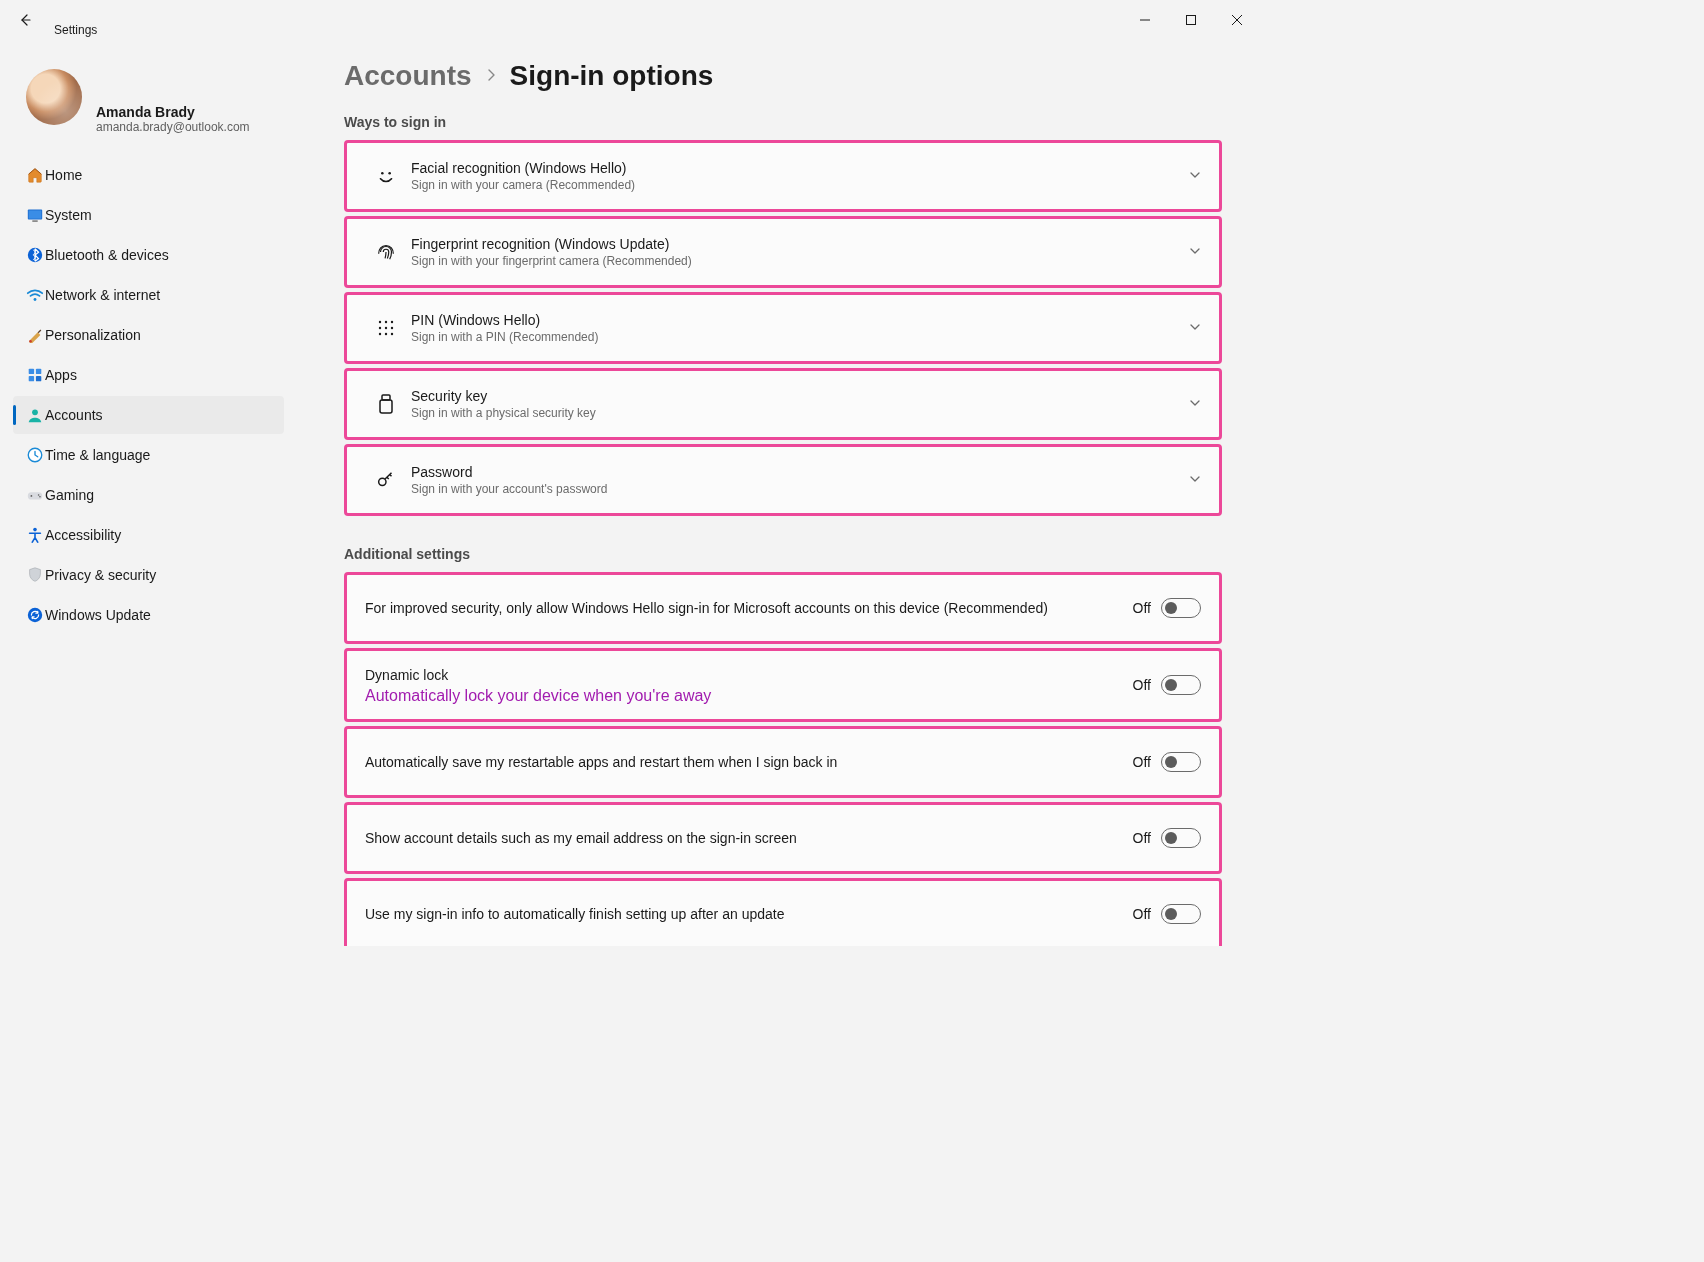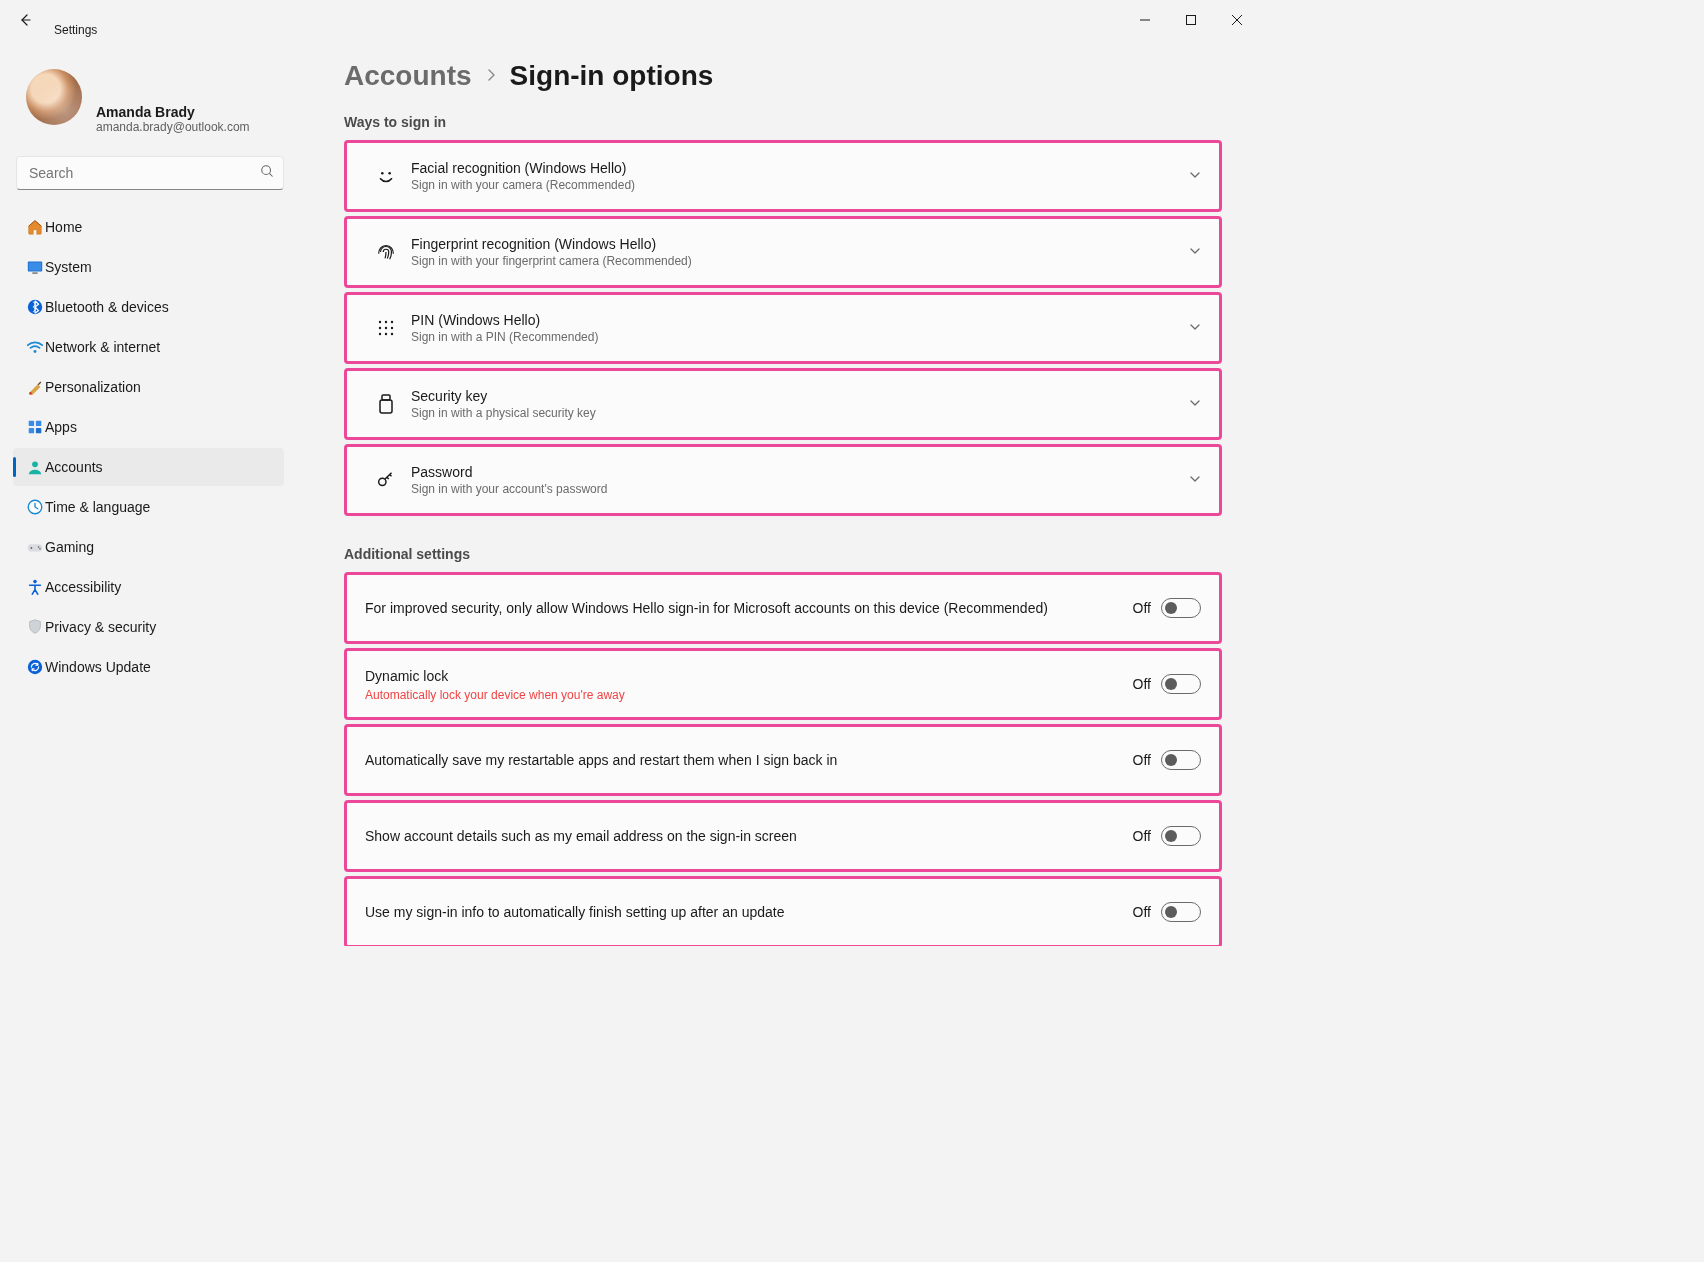--- a/index.html
+++ b/index.html
@@ -45,21 +45,21 @@
 .row { display:flex; align-items:center; min-height:66px; padding:12px 18px 12px 18px; cursor:pointer; }
 .row .icon-slot { width:42px; display:flex; justify-content:center; color:#323232; }
 .row .text { flex:1; padding-left:4px; }
 .row .title { font-size:14px; }
 .row .sub { font-size:12px; color:#6b6b6b; margin-top:2px; }
 .row .chev { color:#6b6b6b; }
 
 .toggle-row { display:flex; align-items:center; min-height:66px; padding:14px 18px; }
 .toggle-row .text { flex:1; padding-right:20px; }
 .toggle-row .title { font-size:14px; line-height:1.45; }
-.toggle-row .sub { font-size:12px; color:#ef4444; margin-top:2px; }
+.toggle-row .sub { font-size:16px; color:#a21caf; margin-top:2px; }
 .toggle-row .state { font-size:14px; margin-right:10px; }
 .toggle { width:40px; height:20px; border:1px solid #6b6b6b; border-radius:11px; position:relative; background:transparent; }
 .toggle .knob { position:absolute; left:3px; top:3px; width:12px; height:12px; border-radius:50%; background:#5c5c5c; }
 
 .spacer-v { height:26px; }
 </style>
 </head>
 <body>
 
 <div class="titlebar">
@@ -92,29 +92,20 @@
 
   <aside class="sidebar">
     <div class="user">
       <div class="avatar"></div>
       <div>
         <div class="user-name">Amanda Brady</div>
         <div class="user-email">amanda.brady@outlook.com</div>
       </div>
     </div>
 
-    <div class="search">
-      <input type="text" placeholder="Search" style="">
-      <span class="search-icon">
-        <svg width="14" height="14" viewBox="0 0 16 16" fill="none">
-            <circle cx="7" cy="7" r="5" stroke="#666" stroke-width="1.2"></circle>
-            <path d="M11 11l3 3" stroke="#666" stroke-width="1.2" stroke-linecap="round"></path>
-          </svg>
-      </span>
-    </div>
 
     <nav class="nav" id="nav">
         <div class="nav-item">
           <span class="nav-icon">
             <svg width="18" height="18" viewBox="0 0 20 20">
               <path d="M3 9l7-6 7 6v8a1 1 0 0 1-1 1h-4v-5H8v5H4a1 1 0 0 1-1-1V9z" fill="#e38b2d" stroke="#c96f18" stroke-width="0.6"></path>
               <path d="M3 9l7-6 7 6" fill="none" stroke="#9b4f0f" stroke-width="1"></path>
             </svg>
           </span>
                  <span>Home</span>
@@ -266,21 +257,21 @@
           <div class="row">
     <div class="icon-slot">
               <svg width="22" height="22" viewBox="0 0 24 24" fill="none" stroke="#1a1a1a" stroke-width="1.3">
                 <path d="M6 12a6 6 0 0 1 12 0c0 3-1 6-2 8"></path>
                 <path d="M9 12a3 3 0 0 1 6 0c0 3-.7 5-1.5 7"></path>
                 <path d="M12 12c0 3-.5 5-1 7"></path>
                 <path d="M4 14c0-5 3-9 8-9s8 4 8 9"></path>
               </svg>
             </div>
     <div class="text">
-      <div class="title">Fingerprint recognition (Windows Hello)</div>
+      <div class="title">Fingerprint recognition (Windows Update)</div>
       <div class="sub">Sign in with your fingerprint camera (Recommended)</div>
     </div>
     <div class="chev">
       <svg width="12" height="12" viewBox="0 0 12 12">
                 <path d="M2 4l4 4 4-4" fill="none" stroke="#6b6b6b" stroke-width="1.3" stroke-linecap="round" stroke-linejoin="round"></path>
               </svg>
     </div>
   </div>
         </div>
         <div class="card">

